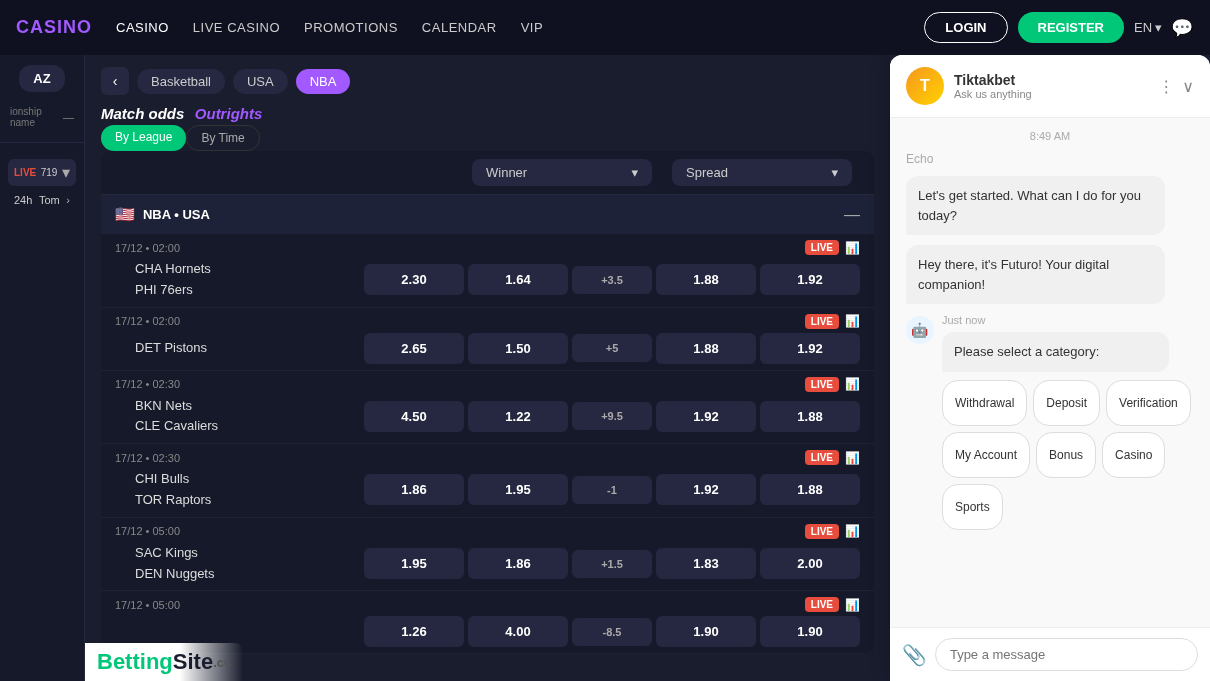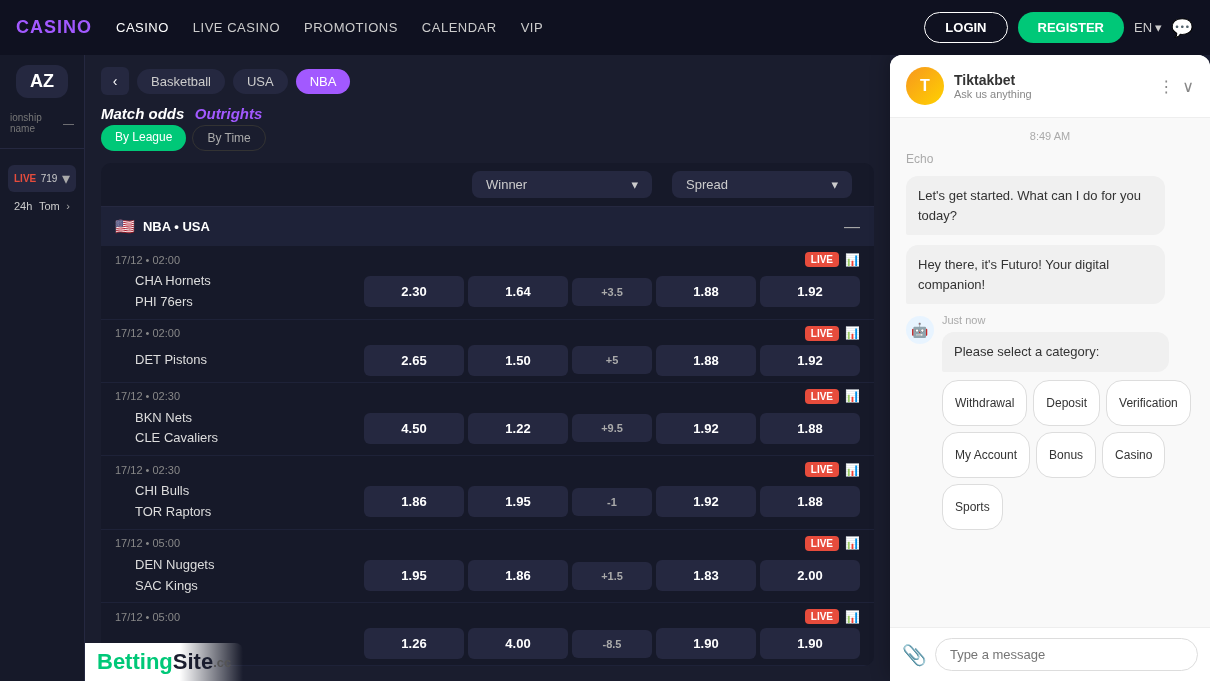--- a/index.html
+++ b/index.html
@@ -93,21 +93,21 @@
       flex-direction: column;
       align-items: center;
       padding-top: 10px;
       gap: 8px;
       overflow: hidden;
     }
     .sidebar-az {
       background: #252840;
       border-radius: 12px;
       padding: 6px 14px;
-      font-size: 18px;
+      font-size: 13px;
       font-weight: 700;
       cursor: pointer;
     }
     .sidebar-section {
       width: 100%;
       padding: 6px 10px;
       font-size: 11px;
       color: #888;
       display: flex;
       align-items: center;
@@ -168,22 +168,20 @@
       color: #fff;
     }
     .match-title .outrights {
       color: #a259ff;
       margin-left: 6px;
     }
 
     
     .filter-tabs {
       display: flex;
-      gap: 6px;
-      margin-bottom: 12px;
     }
     .filter-tab {
       padding: 5px 14px;
       border-radius: 16px;
       font-size: 12px;
       cursor: pointer;
       font-weight: 500;
     }
     .filter-tab.active {
       background: #00c878;
@@ -665,22 +663,22 @@
       <div class="match-row">
         <div class="match-row-header">
           <span class="match-time">17/12 • 05:00</span>
           <div class="match-badges">
             <span class="live-badge">LIVE</span>
             <span class="stats-icon">📊</span>
           </div>
         </div>
         <div class="match-teams-odds">
           <div class="teams-col">
+            <div>SAC Kings</div>
             <div>DEN Nuggets</div>
-            <div>SAC Kings</div>
           </div>
           <button class="odd-btn">1.95</button>
           <button class="odd-btn">1.86</button>
           <button class="odd-btn spread">+1.5</button>
           <button class="odd-btn">1.83</button>
           <button class="odd-btn">2.00</button>
         </div>
       </div>
 
       <div class="match-row">

